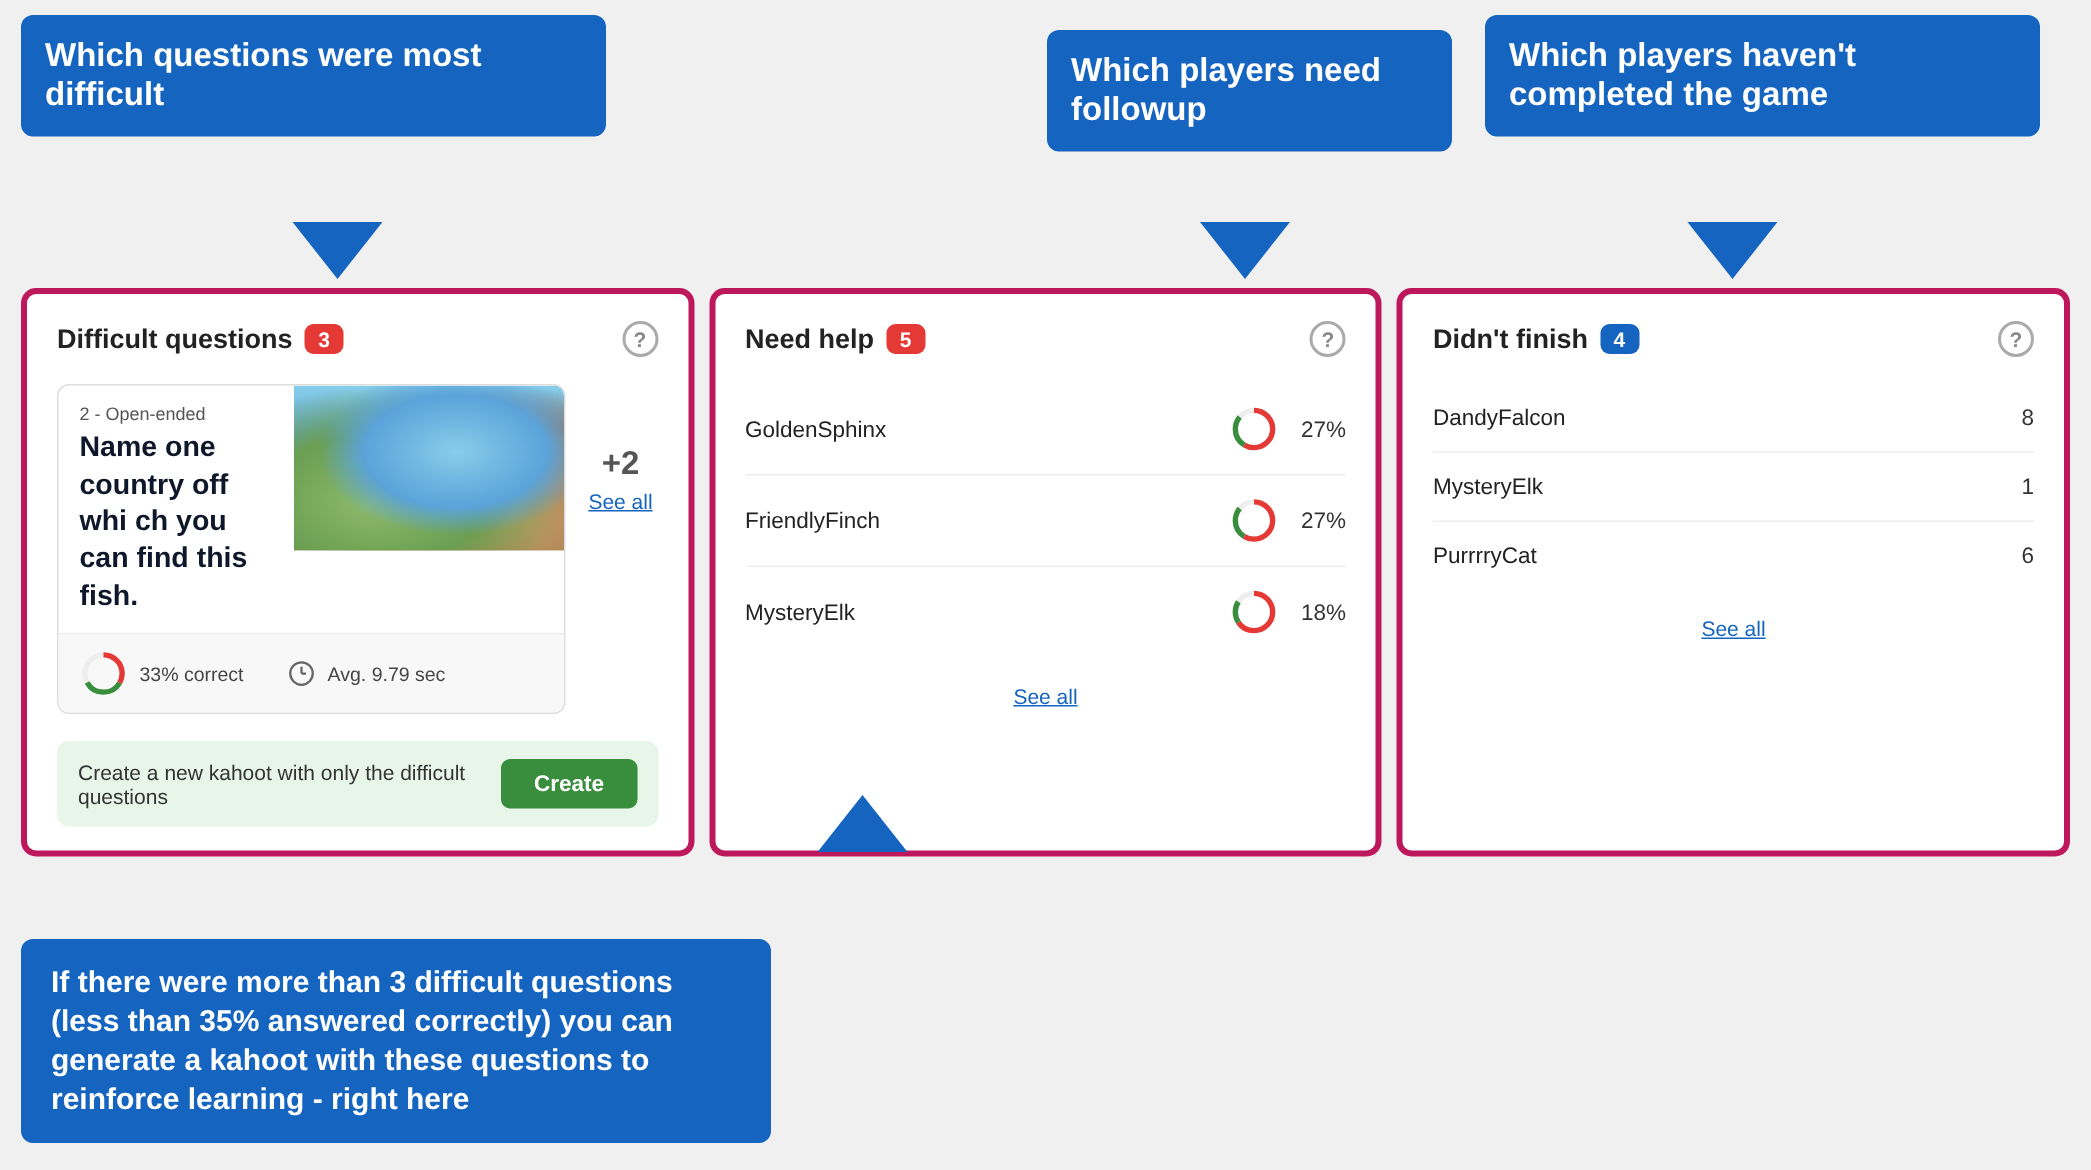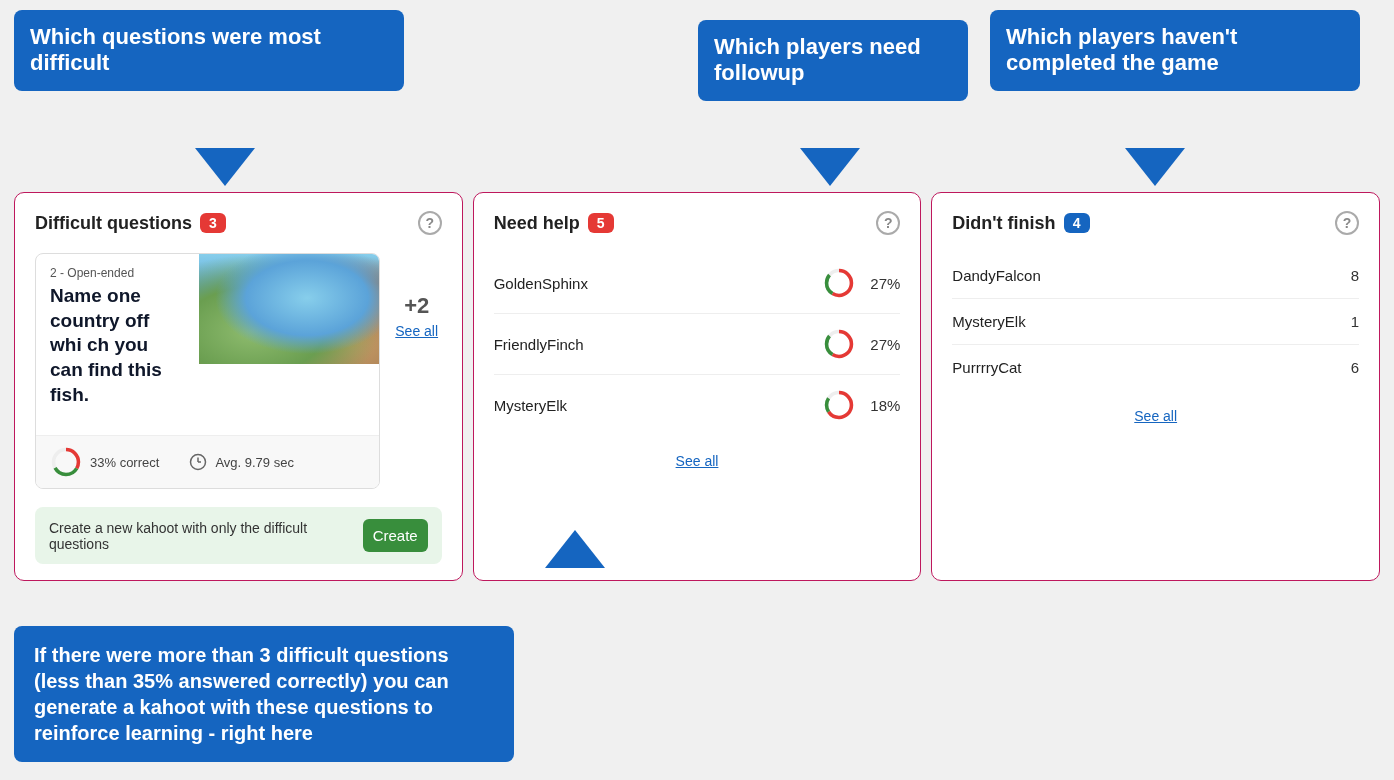--- a/index.html
+++ b/index.html
@@ -83,21 +83,21 @@
       gap: 10px;
       position: absolute;
       top: 192px;
       left: 14px;
       right: 14px;
     }
 
     .card {
       background: #fff;
       border-radius: 10px;
-      border: 1px solid #be185d;
+      border: 4px solid #be185d;
       padding: 18px 20px 16px 20px;
       flex: 1;
       min-height: 360px;
       position: relative;
     }
 
     .card-header {
       display: flex;
       align-items: center;
       justify-content: space-between;
@@ -197,21 +197,20 @@
         linear-gradient(180deg, #87ceeb 0%, #5ba3d9 35%, #8fbc6f 55%, #c8a068 80%, #a0724d 100%);
     }
 
     .question-stats {
       display: flex;
       align-items: center;
       padding: 10px 14px;
       background: #f8f8f8;
       gap: 30px;
       border-top: 1px solid #eee;
-      margin-top: 16px;
     }
 
     .stat-item {
       display: flex;
       align-items: center;
       gap: 8px;
       font-size: 13px;
       color: #444;
     }
 
@@ -256,25 +255,25 @@
 
     .create-bar-text {
       font-size: 14px;
       color: #333;
       flex: 1;
     }
 
     .create-btn {
       background: #388e3c;
       color: #fff;
-      font-weight: 400;
+      font-weight: 700;
       font-size: 15px;
       border: none;
       border-radius: 6px;
-      padding: 8px 10px;
+      padding: 8px 22px;
       cursor: pointer;
       white-space: nowrap;
     }
 
     
     .player-list {
       display: flex;
       flex-direction: column;
       gap: 0;
     }

